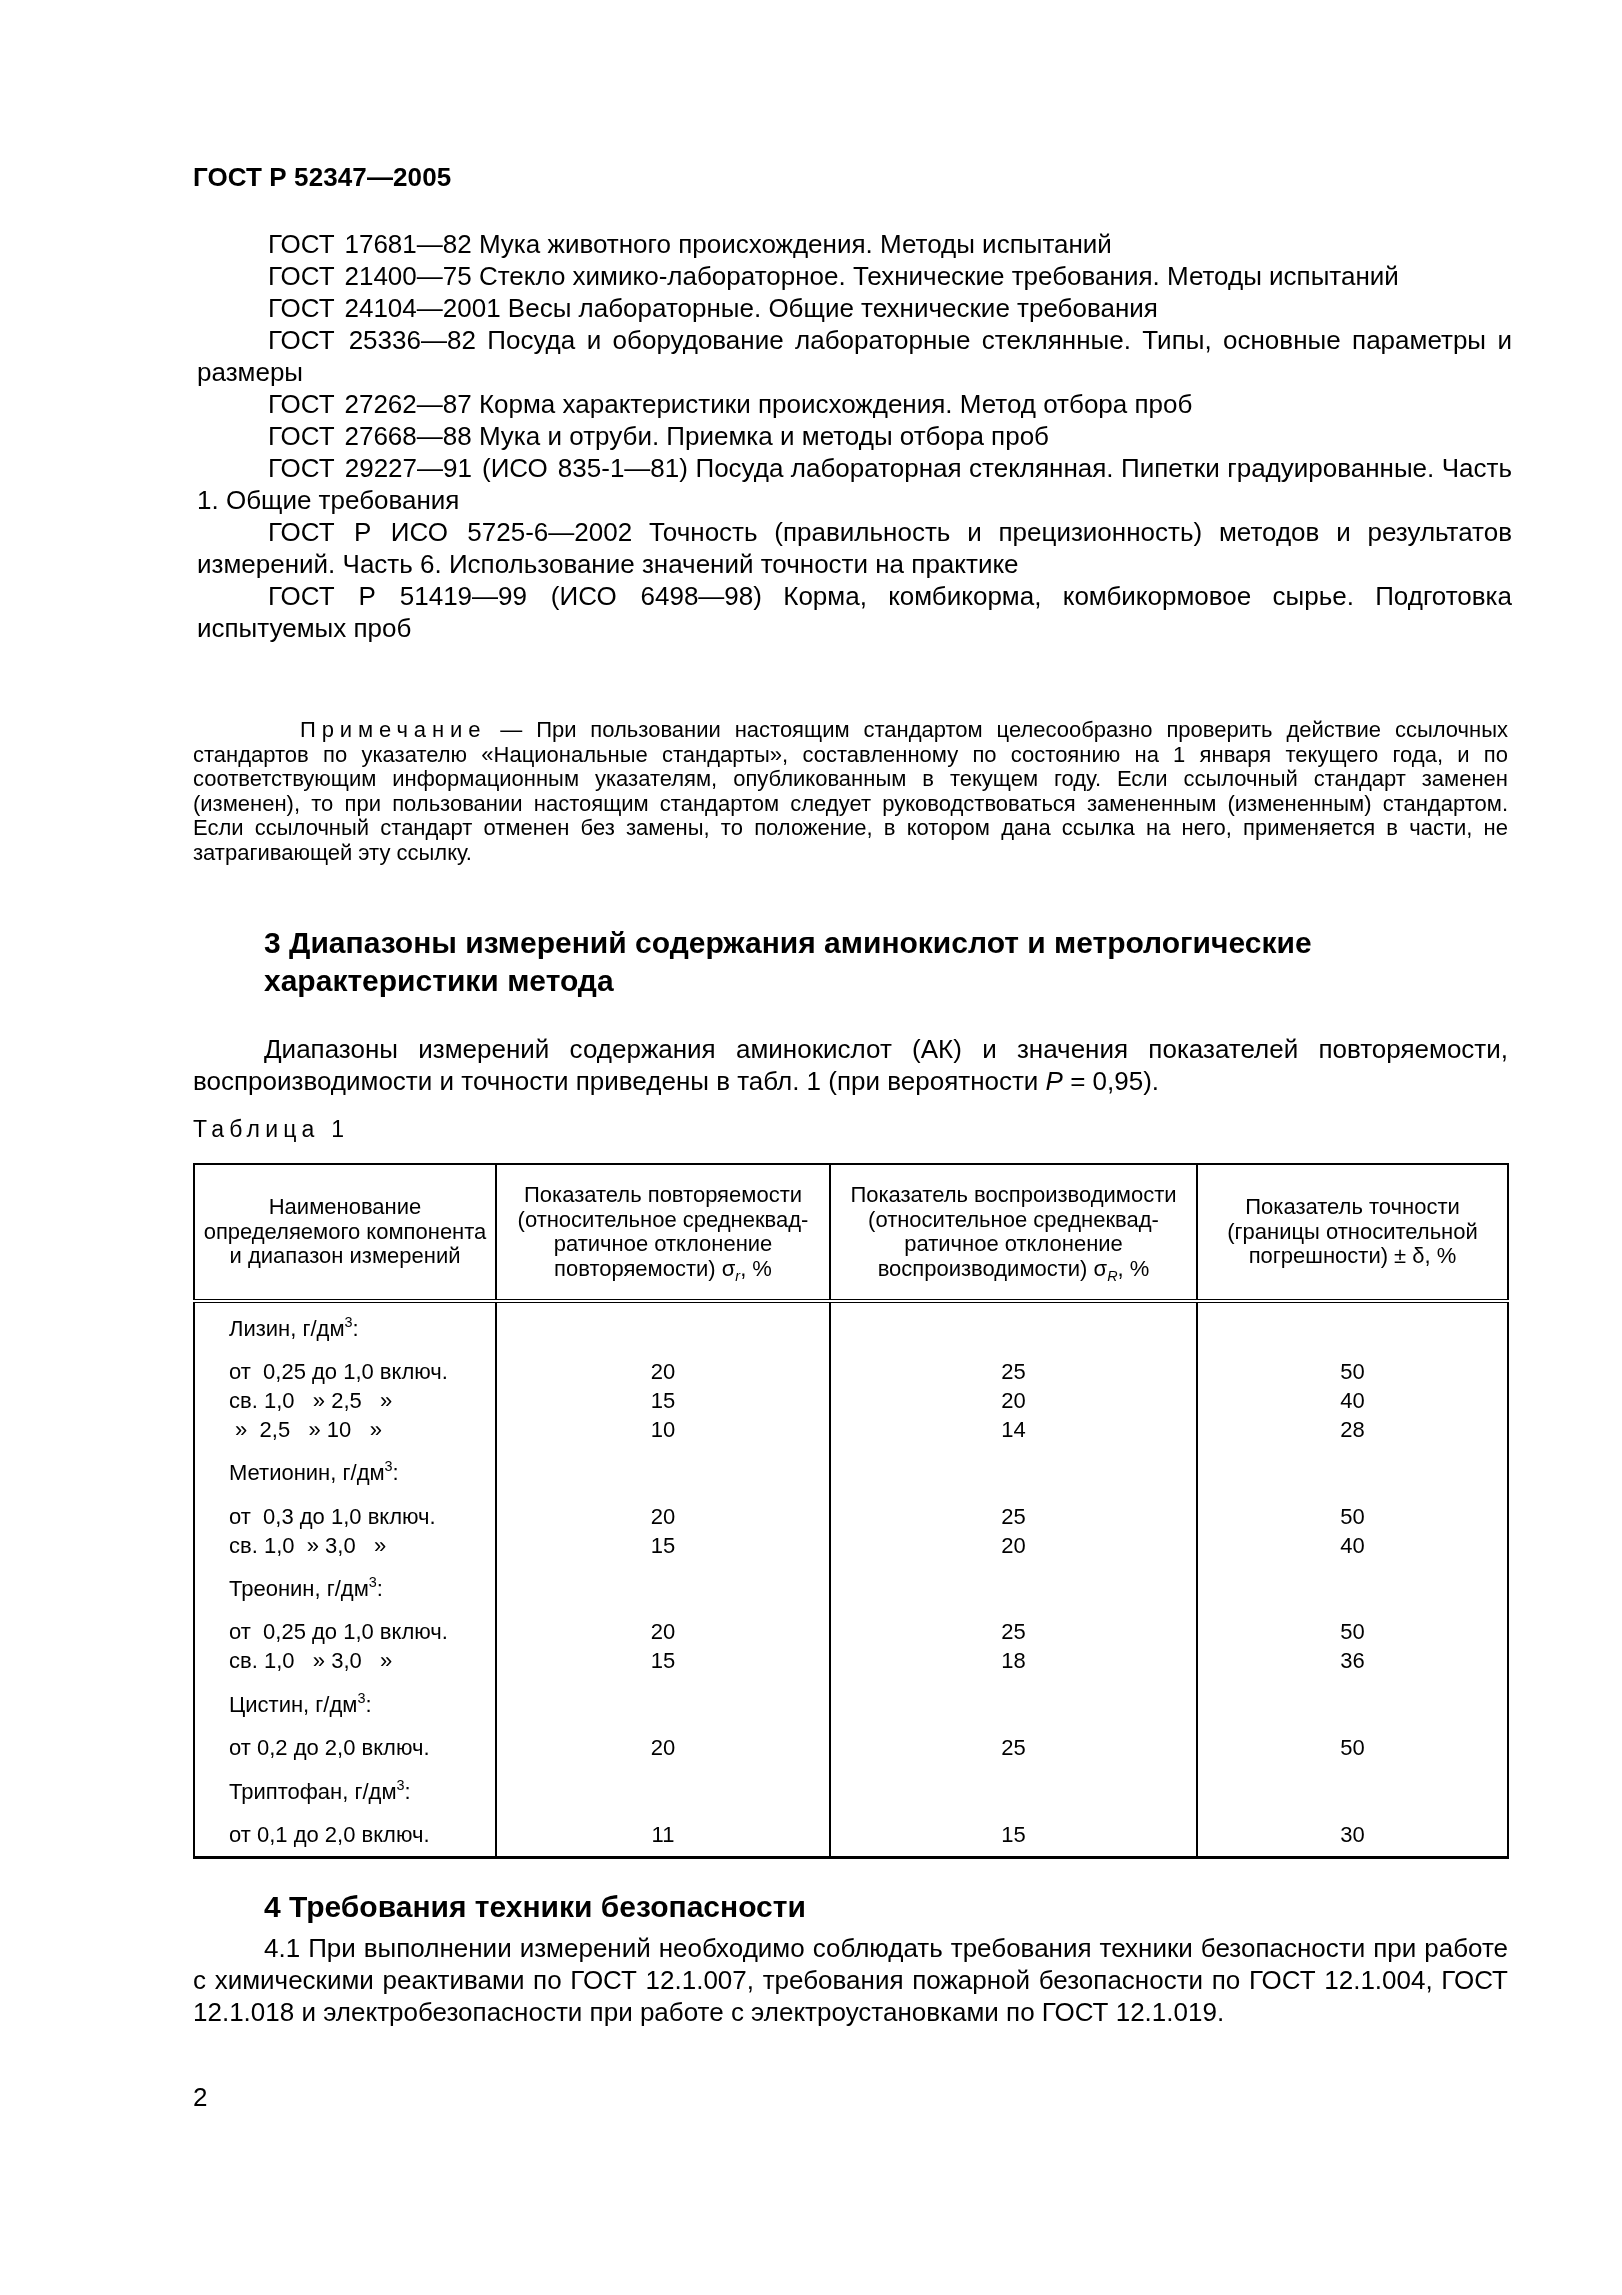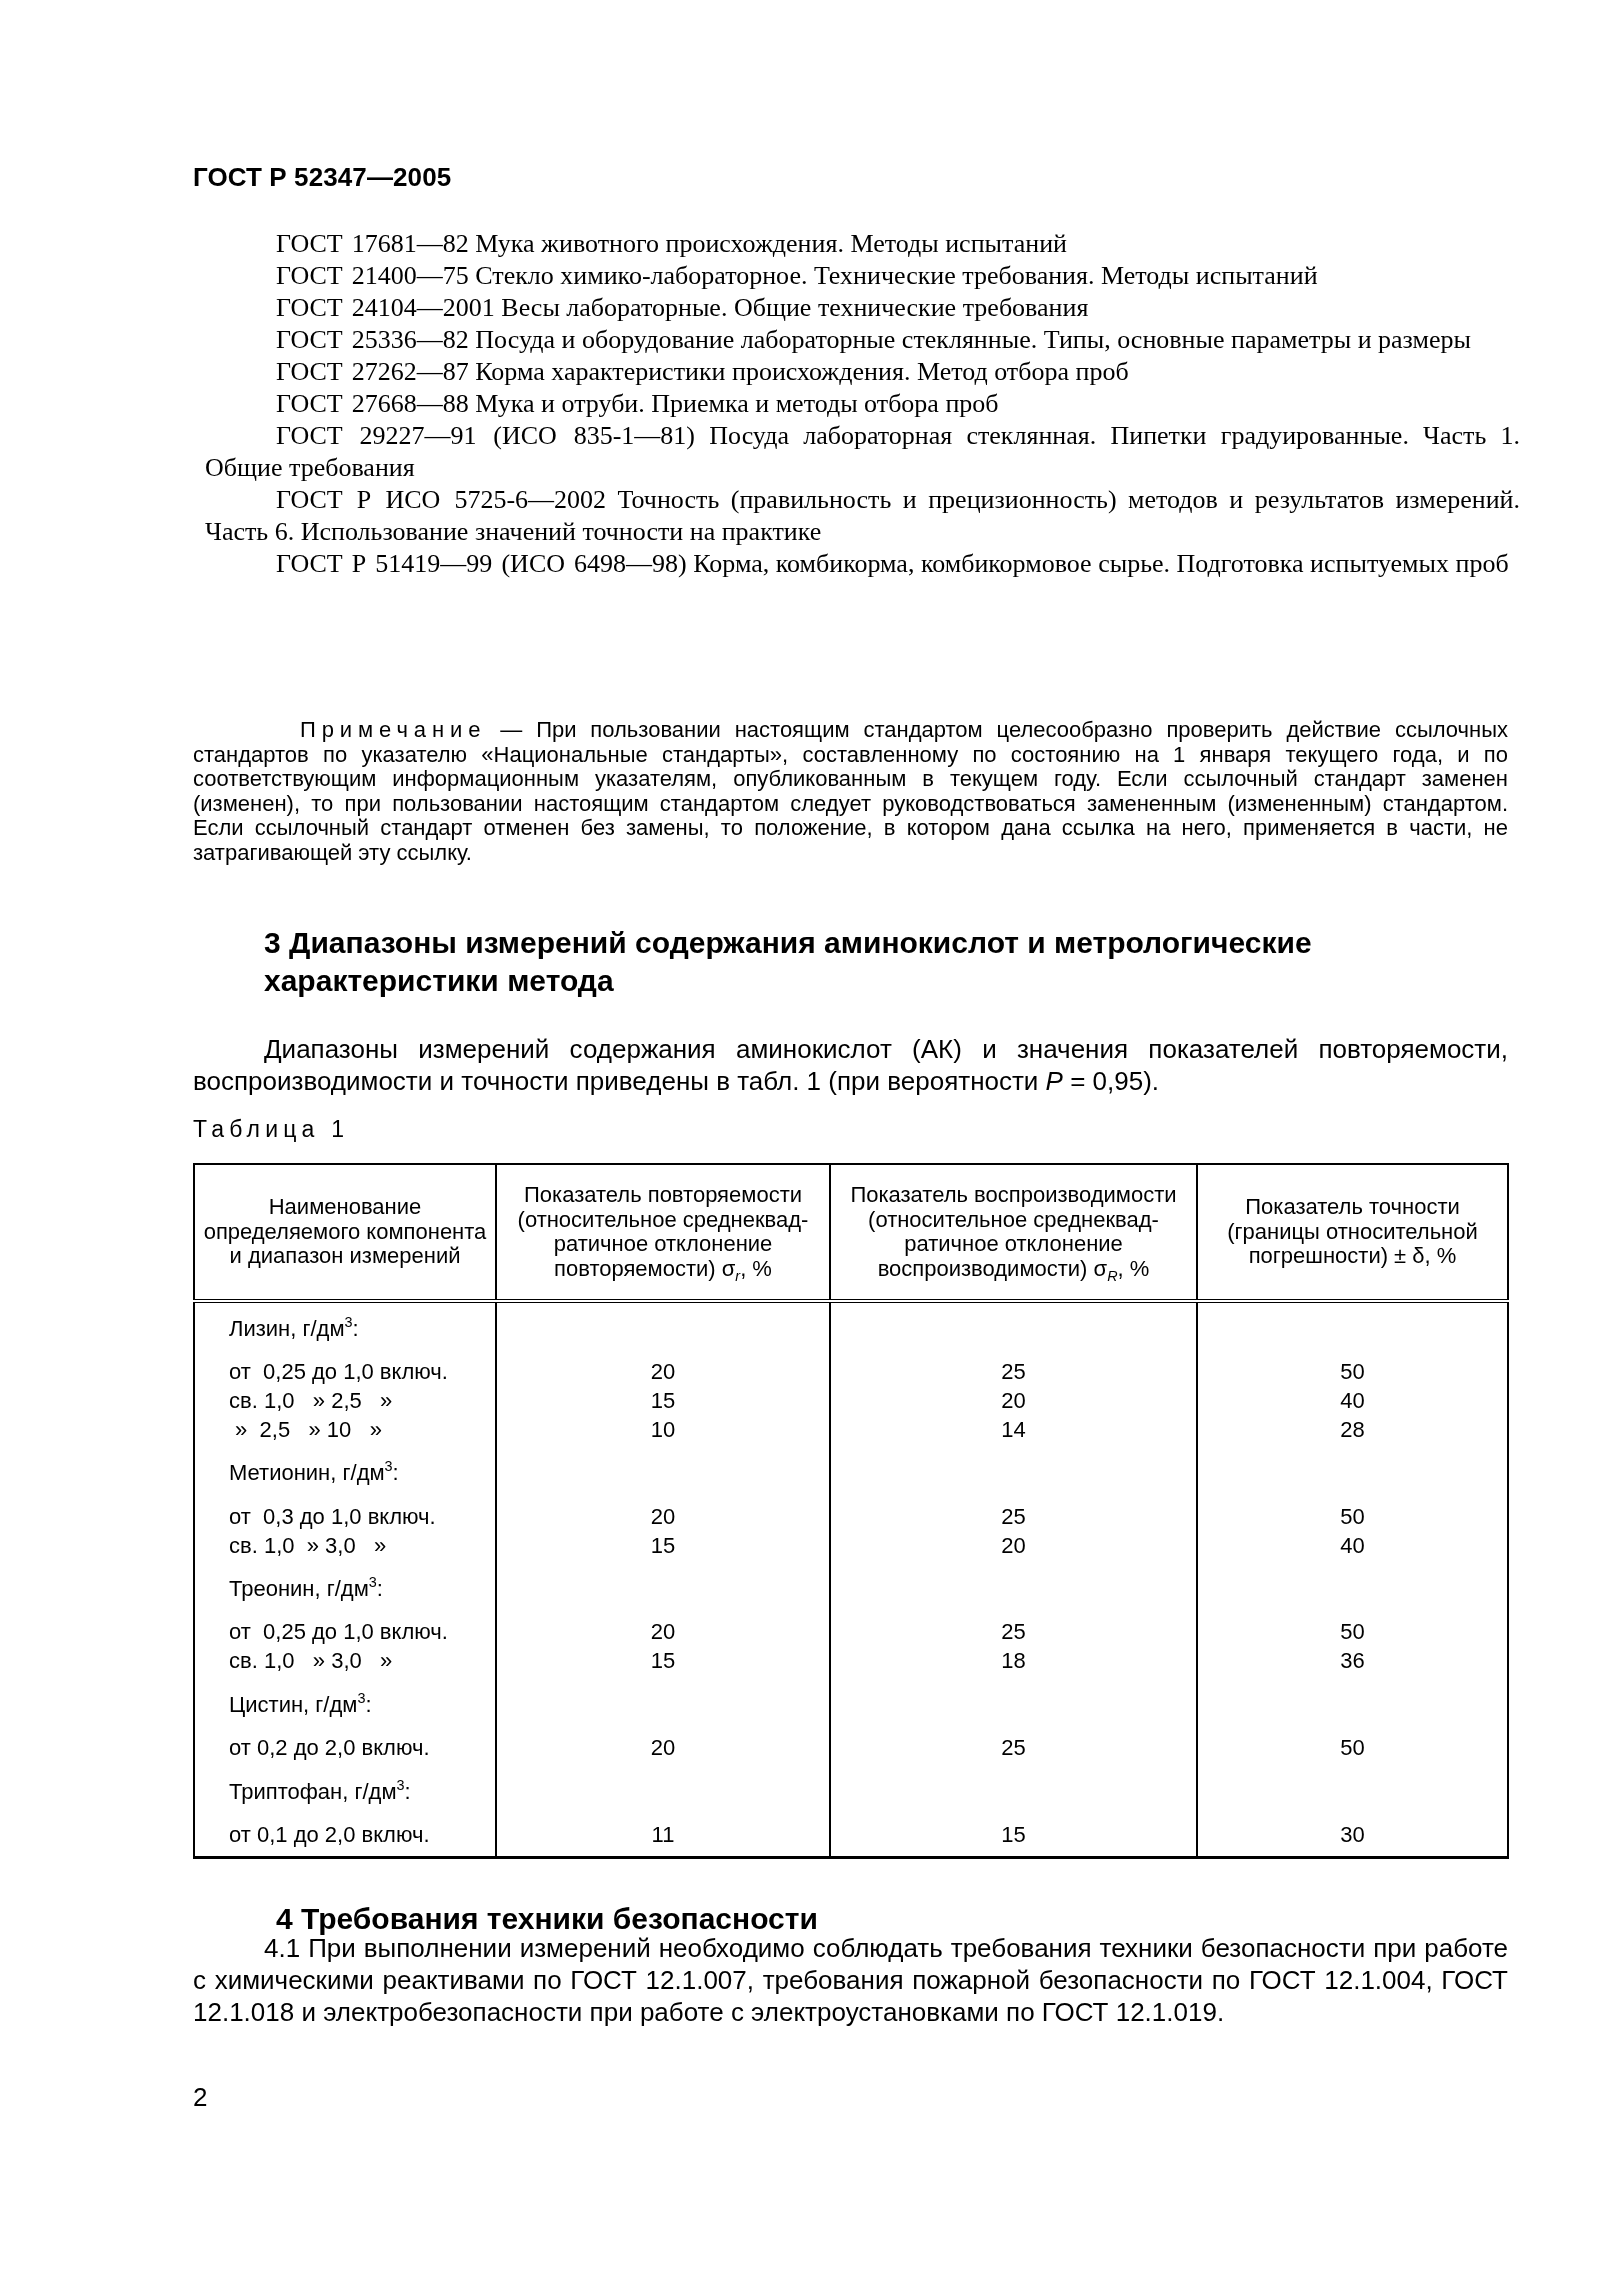--- a/index.html
+++ b/index.html
@@ -27,25 +27,24 @@
       top: 162px;
       left: 0;
       font-size: 26px;
       font-weight: bold;
       line-height: 31px;
       letter-spacing: 0.1px;
     }
     .refs {
       position: absolute;
       top: 228px;
-      left: 12px;
+      left: 4px;
       width: 1315px;
       font-size: 26px;
       line-height: 32px;
-      font-family: Liberation Serif, serif;
     }
     .ref-item {
       text-indent: 71px;
       text-align: justify;
       text-align-last: left;
       margin: 0;
     }
     .ref-code { word-spacing: 2.6px; }
     .note {
       position: absolute;
@@ -332,20 +331,20 @@
                 <div class="row-line"></div>
                 <div class="row-gap"></div>
               <div class="row-line">30</div>
             </div>
           </td>
         </tr>
       </tbody>
     </table>
   </div>
 
-  <h2 class="section4-title" style="margin:12px">4  Требования техники безопасности</h2>
+  <h2 class="section4-title" style="margin:0">4  Требования техники безопасности</h2>
 
   <p class="section4-body">4.1 При выполнении измерений необходимо соблюдать требования техники безопасности при работе с химическими реактивами по ГОСТ 12.1.007, требования пожарной безопасности по ГОСТ 12.1.004, ГОСТ 12.1.018 и электробезопасности при работе с электроустановками по ГОСТ 12.1.019.</p>
 
   <div class="page-number">2</div>
 
 </div>
 
 
 </body></html>

